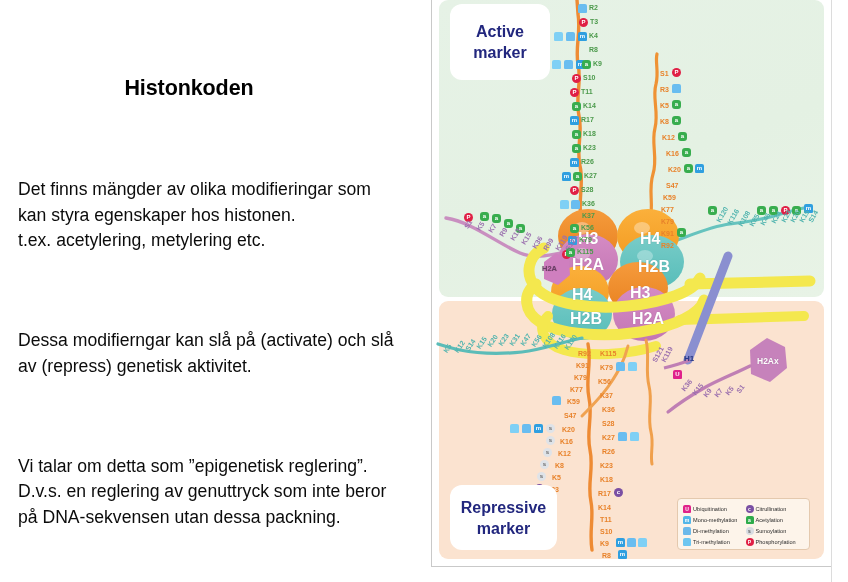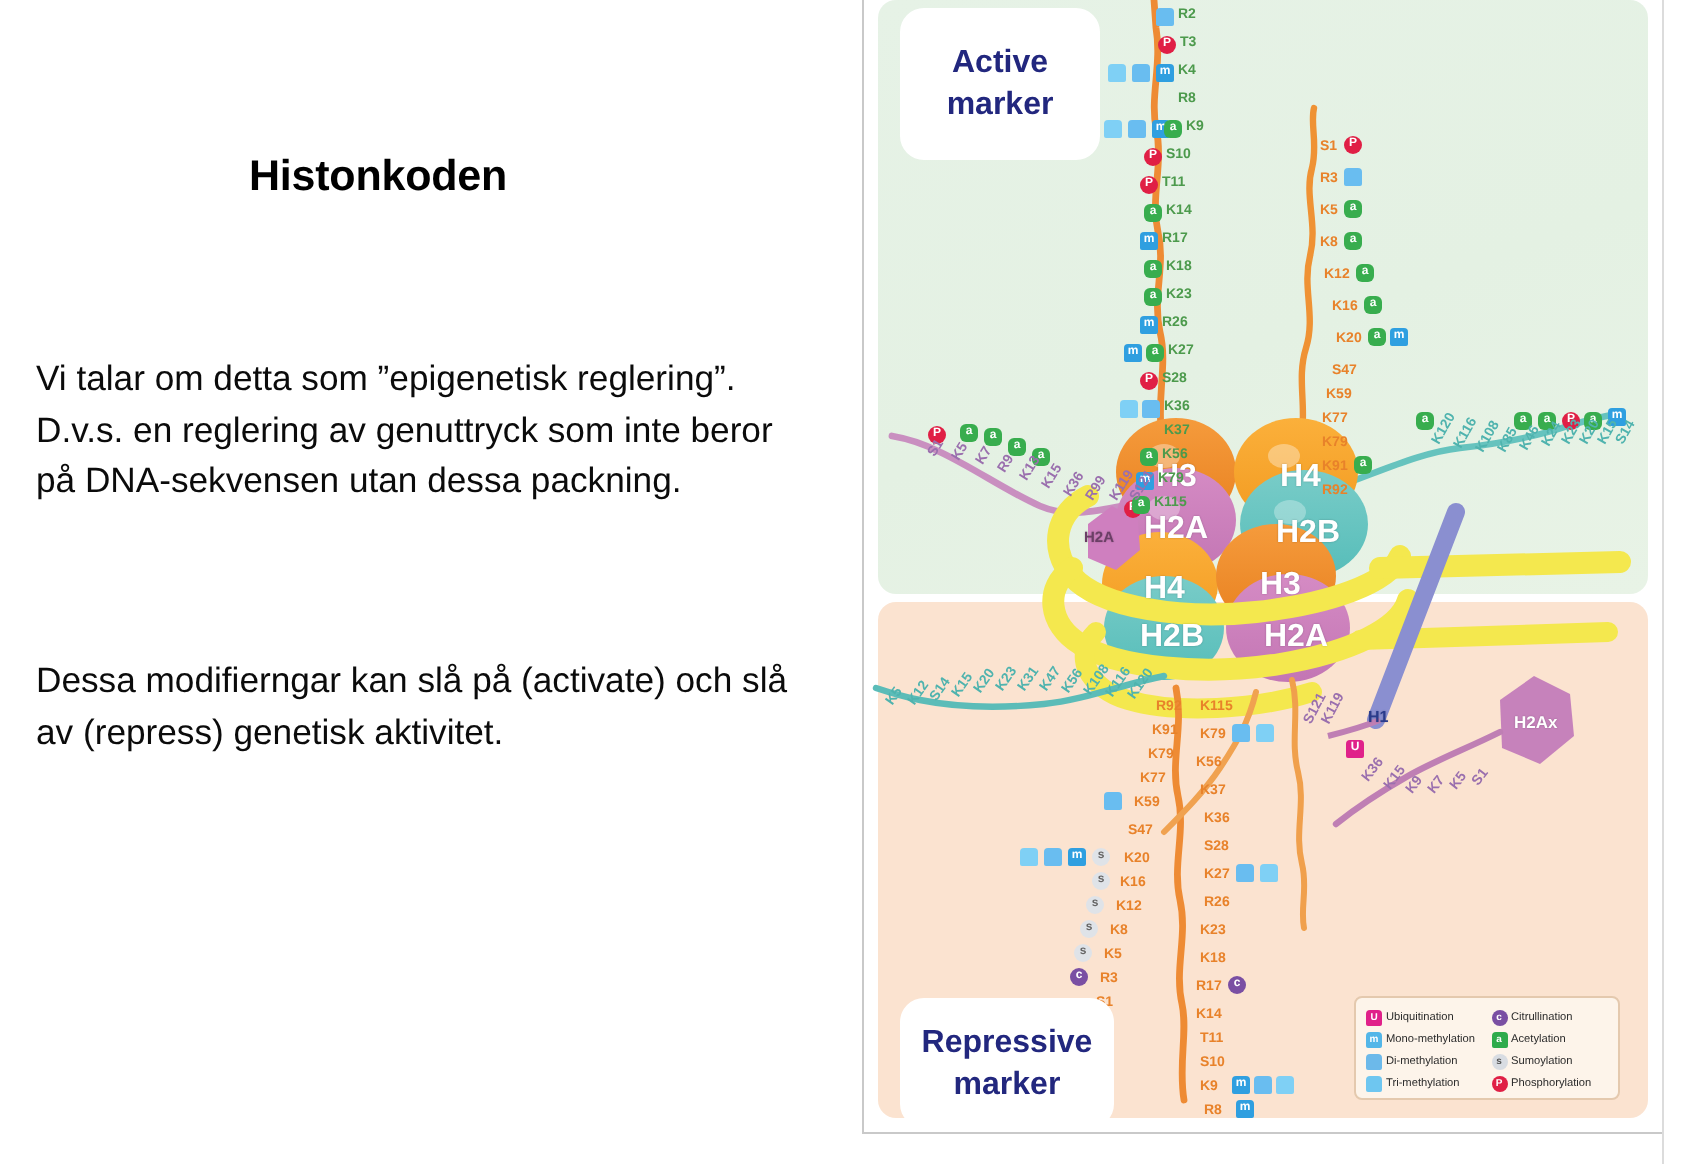--- a/index.html
+++ b/index.html
@@ -162,25 +162,28 @@
   }
 </style>
 </head>
 <body>
 
 <div id="slide">
 
   <div id="text-col">
     <div id="page-title">Histonkoden</div>
     <div id="body-text">
+      <div class="para">Det finns mängder av olika modifieringar som
+kan styra egenskaper hos histonen.
+t.ex. acetylering, metylering etc.</div>
+      <div class="para">Dessa modifierngar kan slå på (activate) och slå
+av (repress) genetisk aktivitet.</div>
       <div class="para">Vi talar om detta som ”epigenetisk reglering”.
 D.v.s. en reglering av genuttryck som inte beror
 på DNA-sekvensen utan dessa packning.</div>
-      <div class="para">Dessa modifierngar kan slå på (activate) och slå
-av (repress) genetisk aktivitet.</div>
       
     </div>
   </div>
 
   <div id="figure-frame">
     <div id="figure-inner">
 
       <div class="panel" id="panel-active"></div>
       <div class="panel" id="panel-repressive"></div>
 
@@ -439,21 +442,21 @@
       <div class="res purple" style="left:292px;top:394px;transform:rotate(-52deg);transform-origin:left top">K5</div>
       <div class="res purple" style="left:303px;top:392px;transform:rotate(-52deg);transform-origin:left top">S1</div>
 
       <div class="res purple" style="left:228px;top:362px;transform:rotate(-62deg);transform-origin:left top">K119</div>
       <div class="res purple" style="left:219px;top:362px;transform:rotate(-62deg);transform-origin:left top">S121</div>
 
       <div class="marker-box" id="box-active">
         <span style="white-space:pre-line">Active
 marker</span>
       </div>
-      <div class="marker-box" id="box-repressive" style="top:501px">
+      <div class="marker-box" id="box-repressive" style="top:487px">
         <span style="white-space:pre-line">Repressive
 marker</span>
       </div>
 
       <div id="legend" style="top:500px">
         <div class="leg-item">
           <span class="chip ub">U</span>
           <span class="leg-lbl">Ubiquitination</span>
         </div>
         <div class="leg-item">

